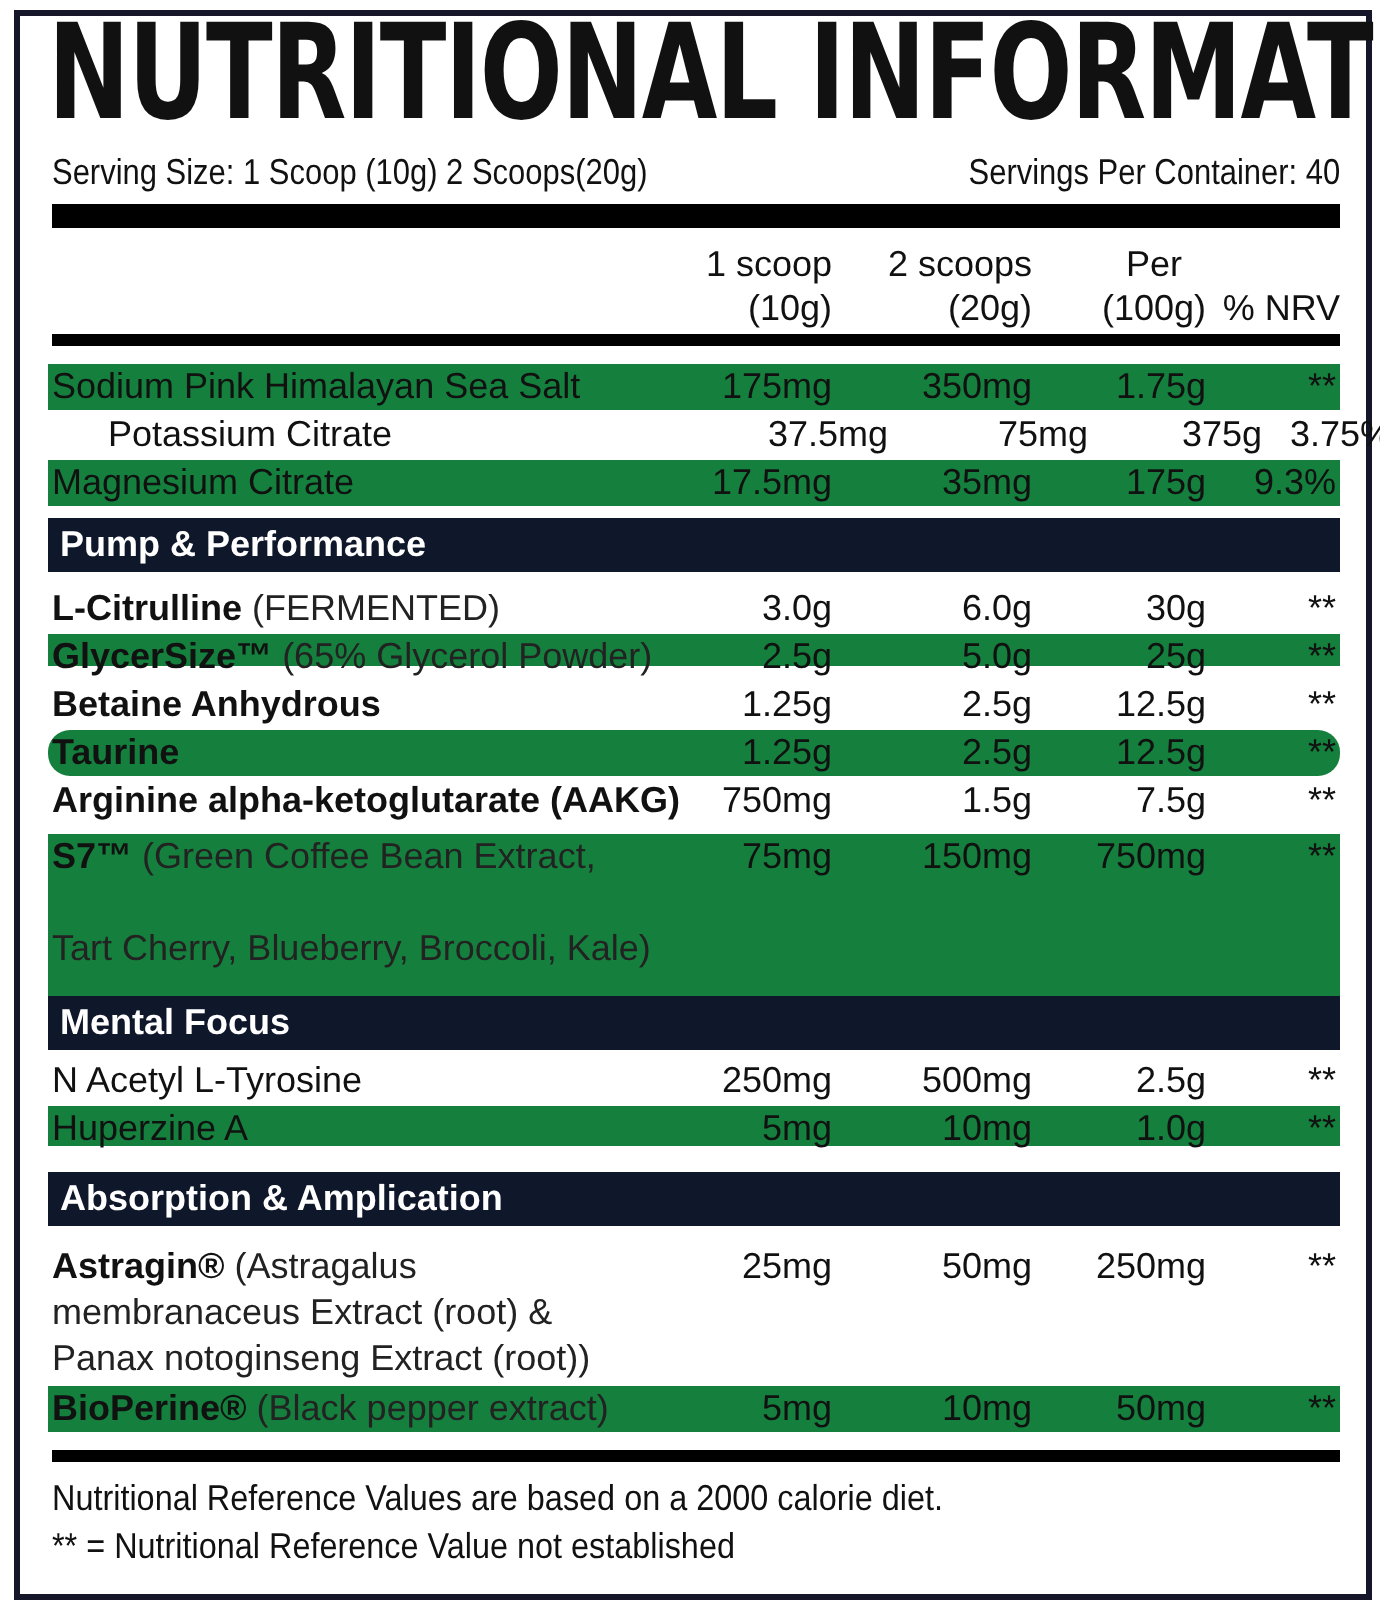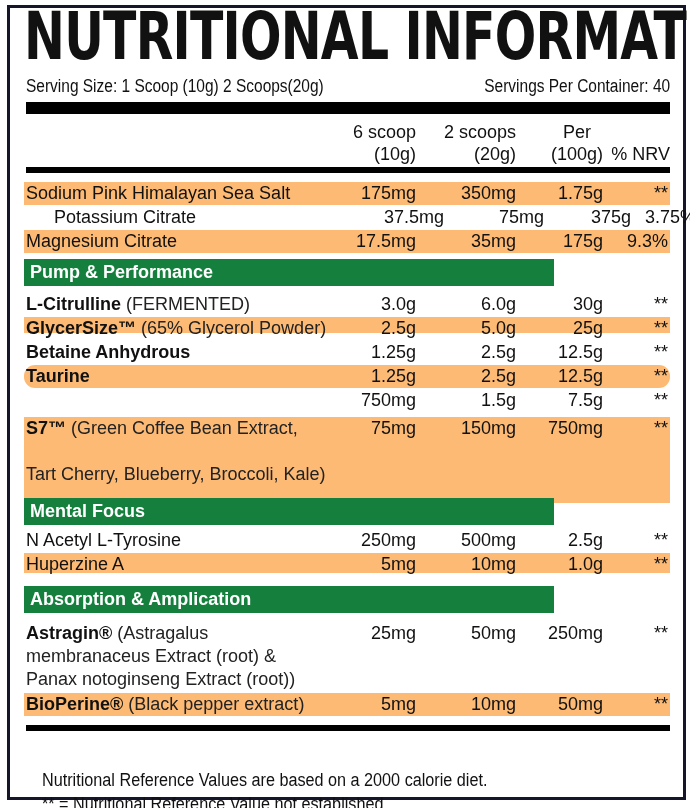--- a/index.html
+++ b/index.html
@@ -6,47 +6,47 @@
   body{width:690px;height:808px;position:relative;overflow:hidden;font-family:"Liberation Sans",sans-serif;color:#111;}
   .frame{position:absolute;left:7px;top:5px;width:673px;height:789px;border:3px solid #16162a;background:#fff;}
   .abs{position:absolute;}
   .title{left:24px;top:4px;width:650px;height:66px;font-family:"DejaVu Sans",sans-serif;font-weight:bold;font-size:66px;line-height:66px;letter-spacing:-1px;white-space:nowrap;transform-origin:0 0;transform:scaleX(0.74);}
   .cond{display:inline-block;transform-origin:0 0;white-space:nowrap;}
   .serving{left:26px;top:76px;font-size:18px;line-height:20px;text-align:right;}
   .servings-per{right:20px;top:76px;font-size:18px;line-height:20px;text-align:right;}
   .bar{left:26px;width:644px;background:#000;}
   .col-h{font-size:18px;line-height:22px;text-align:right;white-space:nowrap;}
   .row{position:absolute;left:24px;width:646px;font-size:18px;line-height:23px;}
-  .row.gray{background:#fdba74;}
+  .row.gray{background:#15803d;}
   .row .name{position:absolute;left:2px;top:0;white-space:nowrap;}
   .row .name b{font-weight:bold;}
   .row .name .sub{font-weight:normal;color:#222;}
   .row .v{position:absolute;top:0;white-space:nowrap;}
   .row .v1{right:254px;}
   .row .v2{right:154px;}
   .row .v3{right:67px;}
   .row .v4{right:2px;}
-  .section{position:absolute;left:24px;width:530px;height:27px;background:#15803d;color:#fff;font-weight:bold;font-size:18px;line-height:27px;}
+  .section{position:absolute;left:24px;width:646px;height:27px;background:#0f172a;color:#fff;font-weight:bold;font-size:18px;line-height:27px;}
   .section span{position:absolute;left:6px;top:0;white-space:nowrap;}
-  .footer{left:42px;font-size:18px;line-height:24px;white-space:nowrap;margin-top:31px;}
+  .footer{left:26px;font-size:18px;line-height:24px;white-space:nowrap;}
 </style>
 </head>
 <body>
 
 <div class="frame"></div>
 
 <div class="abs title">NUTRITIONAL INFORMATION</div>
 
 <div class="abs serving"><span class="cond" style="transform:scaleX(0.86)">Serving Size: 1 Scoop (10g) 2 Scoops(20g)</span></div>
 <div class="abs servings-per"><span class="cond" style="transform-origin:100% 0;transform:scaleX(0.86)">Servings Per Container: 40</span></div>
 
 <div class="abs bar" style="top:102px;height:12px;"></div>
 
 <div class="abs col-h" style="right:274px;top:121px;">
-  <div>6 scoop</div>
+  <div>1 scoop</div>
   <div>(10g)</div>
 </div>
 <div class="abs col-h" style="right:174px;top:121px;">
   <div>2 scoops</div>
   <div>(20g)</div>
 </div>
 <div class="abs col-h" style="right:87px;top:121px;text-align:center;">
   <div>Per</div>
   <div>(100g)</div>
 </div>
@@ -102,20 +102,21 @@
   <span class="v v4">**</span>
 </div>
 <div class="row gray" style="top:365px;height:23px;border-radius:11px;">
   <span class="name"><b>Taurine</b></span>
   <span class="v v1">1.25g</span>
   <span class="v v2">2.5g</span>
   <span class="v v3">12.5g</span>
   <span class="v v4">**</span>
 </div>
 <div class="row" style="top:389px;height:23px;">
+  <span class="name"><b>Arginine alpha-ketoglutarate (AAKG)</b></span>
   <span class="v v1">750mg</span>
   <span class="v v2">1.5g</span>
   <span class="v v3">7.5g</span>
   <span class="v v4">**</span>
 </div>
 <div class="row gray" style="top:417px;height:86px;">
   <span class="name"><b>S7™</b><span class="sub"> (Green Coffee Bean Extract,</span><br><br><span class="sub">Tart Cherry, Blueberry, Broccoli, Kale)</span></span>
   <span class="v v1">75mg</span>
   <span class="v v2">150mg</span>
   <span class="v v3">750mg</span>

